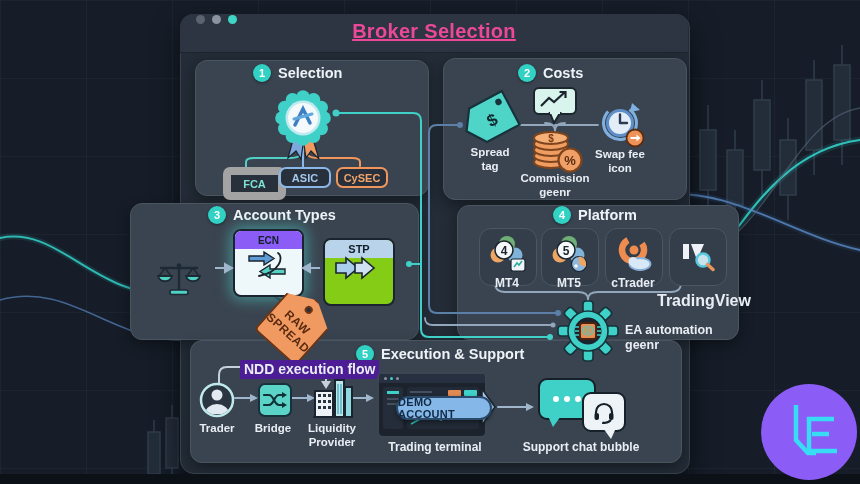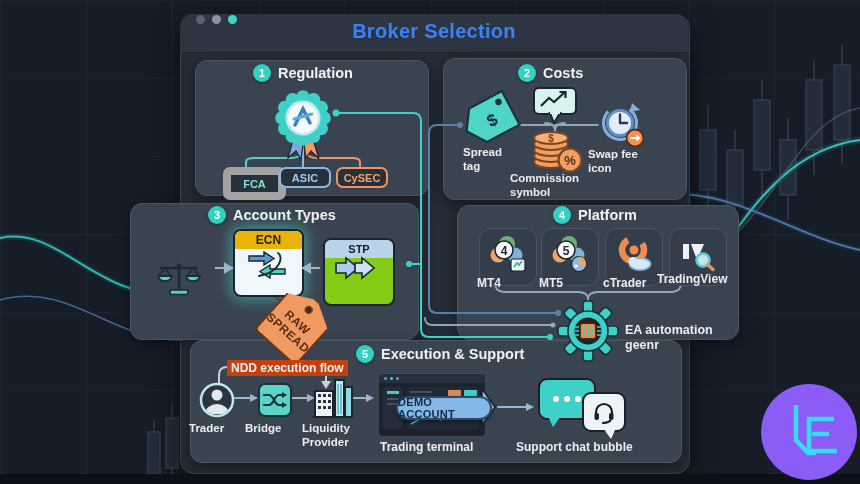--- a/index.html
+++ b/index.html
@@ -12,31 +12,31 @@
       repeating-linear-gradient(to right, rgba(150,175,210,.05) 0 1px, transparent 1px 86px),
       repeating-linear-gradient(to bottom, rgba(150,175,210,.045) 0 1px, transparent 1px 78px);}
   
   #win{position:absolute;left:180px;top:14px;width:508px;height:458px;
     background:#232c37;border:1.5px solid #39434e;border-radius:14px;
     box-shadow:0 12px 28px rgba(0,0,0,.55);}
   #winhead{position:absolute;left:180px;top:14px;width:508px;height:38px;
     background:#2c3541;border-radius:13px 13px 0 0;border-bottom:1px solid #1d242d;}
   .windot{position:absolute;top:15px;width:9px;height:9px;border-radius:50%;}
   #wintitle{position:absolute;left:180px;top:20px;width:508px;text-align:center;
-    color:#3b82f6;font-size:20px;font-weight:bold;letter-spacing:.3px;}
+    color:#ec4899;font-size:20px;font-weight:bold;letter-spacing:.3px;text-decoration:underline;}
   
   .panel{position:absolute;background:#3a4450;border:1px solid #49555f;border-radius:12px;
     box-shadow:0 5px 14px rgba(0,0,0,.38);}
   .sec-head{position:absolute;display:flex;align-items:center;gap:7px;
     font-weight:bold;color:#eef3f7;font-size:14.5px;white-space:nowrap;}
   .num{width:18px;height:18px;border-radius:50%;background:#31d1c3;color:#fff;
     font-size:11px;font-weight:bold;display:flex;align-items:center;justify-content:center;
     box-shadow:0 1px 3px rgba(0,0,0,.45);}
   .lbl{position:absolute;color:#e9eef4;font-weight:bold;font-size:11.5px;
-    text-align:left;line-height:1.18;}
+    text-align:center;line-height:1.18;}
   .pill{position:absolute;background:#27303b;border-radius:7px;display:flex;
     align-items:center;justify-content:center;font-weight:bold;font-size:11px;}
   .card{position:absolute;border:2px solid #1a232e;border-radius:8px;overflow:hidden;}
   .card-h{height:18px;display:flex;align-items:center;justify-content:center;
     font-weight:bold;font-size:10.5px;color:#112029;}
   .tile{position:absolute;width:56px;height:56px;background:#343e4a;
     border:1.5px solid #4a5665;border-radius:12px;}
   svg{display:block;}
   svg text{font-family:"Liberation Sans","DejaVu Sans",sans-serif;}
 </style>
@@ -119,21 +119,21 @@
     <circle cx="336" cy="113" r="3.5" fill="#3fd0c8"></circle>
     <circle cx="550" cy="337" r="3" fill="#3fd0c8"></circle>
     <circle cx="409" cy="264" r="3" fill="#3fd0c8"></circle>
     <circle cx="460" cy="125" r="3" fill="#5b7fa6"></circle>
     <circle cx="558" cy="313" r="3" fill="#5b7fa6"></circle>
     <circle cx="553" cy="325" r="2.5" fill="#93a7bc"></circle>
   </svg>
 
   <div class="sec-head" style="left:253px;top:64px">
     <span class="num">1</span>
-    <span>Regulation</span>
+    <span>Selection</span>
   </div>
   <svg class="abs" style="left:270px;top:84px" width="66" height="80" viewBox="0 0 66 80">
     <polygon points="24,52 18,74 26,67 31,75 34,54" fill="#7ea8dc" stroke="#1a232e" stroke-width="1.2"></polygon>
     <polygon points="42,52 49,75 41,67 36,74 33,54" fill="#f09a60" stroke="#1a232e" stroke-width="1.2"></polygon>
     <g fill="#3fd0c8">
       <circle cx="54" cy="34" r="6.8"></circle>
         <circle cx="51.2" cy="44.5" r="6.8"></circle>
         <circle cx="43.5" cy="52.2" r="6.8"></circle>
       <circle cx="33" cy="55" r="6.8"></circle>
         <circle cx="22.5" cy="52.2" r="6.8"></circle>
@@ -177,21 +177,21 @@
       <ellipse cx="20" cy="36" rx="17" ry="6"></ellipse>
         <ellipse cx="20" cy="30" rx="17" ry="6"></ellipse>
       <ellipse cx="20" cy="24" rx="17" ry="6"></ellipse>
         <ellipse cx="20" cy="18" rx="17" ry="6"></ellipse>
       <ellipse cx="20" cy="12" rx="17" ry="6" fill="#f5b078"></ellipse>
     </g>
     <text x="20" y="16" text-anchor="middle" font-size="10" font-weight="bold" fill="#7e3a14">$</text>
     <circle cx="39" cy="34" r="11.5" fill="#f0a066" stroke="#7e441d" stroke-width="2.2"></circle>
     <text x="39" y="39" text-anchor="middle" font-size="13" font-weight="bold" fill="#5a2d12">%</text>
   </svg>
-  <div class="lbl" style="left:510px;top:172px;width:90px">Commission symbol</div>
+  <div class="lbl" style="left:510px;top:172px;width:90px">Commission geenr</div>
 
   <svg class="abs" style="left:596px;top:99px" width="52" height="52" viewBox="0 0 52 52">
     <circle cx="24" cy="24" r="16.5" fill="none" stroke="#7fb0e0" stroke-width="3" stroke-dasharray="80 24" transform="rotate(-55 24 24)"></circle>
     <polygon points="36,4 44,11 34,13" fill="#7fb0e0"></polygon>
     <circle cx="24" cy="24" r="12.5" fill="#e3edf8" stroke="#5f8fc9" stroke-width="3"></circle>
     <path d="M24,24 V15.5 M24,24 H31" stroke="#2a3a52" stroke-width="2.4" stroke-linecap="round" fill="none"></path>
     <circle cx="39" cy="39" r="8.5" fill="#ee9257" stroke="#5a2d12" stroke-width="1.8"></circle>
     <path d="M34.5,39 H41" stroke="#fff" stroke-width="2" fill="none"></path>
     <polygon points="40.5,35.5 44.5,39 40.5,42.5" fill="#fff"></polygon>
   </svg>
@@ -206,21 +206,21 @@
     <path d="M4,8 H40 M22,8 V30" stroke="#1e2a33" stroke-width="2.4" fill="none" stroke-linecap="round"></path>
     <circle cx="22" cy="5.5" r="2.3" fill="#1e2a33"></circle>
     <path d="M8,8 L2,16 M8,8 L14,16 M36,8 L30,16 M36,8 L42,16" stroke="#1e2a33" stroke-width="1.6" fill="none"></path>
     <path d="M1,16 a7.3,7.3 0 0 0 14,0 Z" fill="#4fd1c5" stroke="#1e2a33" stroke-width="1.8"></path>
     <path d="M29,16 a7.3,7.3 0 0 0 14,0 Z" fill="#4fd1c5" stroke="#1e2a33" stroke-width="1.8"></path>
     <rect x="13" y="30" width="18" height="4.5" rx="2" fill="#4fd1c5" stroke="#1e2a33" stroke-width="1.6"></rect>
   </svg>
 
   <div class="card" style="left:233px;top:229px;width:67px;height:64px;background:#eef7fa;
        border-width:2.5px;box-shadow:0 0 14px 3px rgba(79,216,208,.5)">
-    <div class="card-h" style="background:#eab308;font-size:12px">ECN</div>
+    <div class="card-h" style="background:#8b5cf6;font-size:10px">ECN</div>
   </div>
   <svg class="abs" style="left:247px;top:250px" width="40" height="30" viewBox="0 0 40 30">
     <polygon points="2,6 17,6 17,2 27,8.5 17,15 17,11 2,11" fill="#5a9bd8" stroke="#1a232e" stroke-width="1.4"></polygon>
     <polygon points="38,19 23,19 23,15 13,21.5 23,28 23,24 38,24" fill="#57d0c4" stroke="#1a232e" stroke-width="1.4"></polygon>
     <path d="M31,3 C37,7 33,22 12,26" stroke="#1a232e" stroke-width="1.8" fill="none" stroke-linecap="round"></path>
   </svg>
 
   <div class="card" style="left:323px;top:238px;width:68px;height:64px;background:#84cc16">
     <div class="card-h" style="background:#b9d3ea;font-size:11px">STP</div>
   </div>
@@ -289,21 +289,21 @@
   </svg>
   <div class="lbl" style="left:603px;top:276px;width:60px;font-size:12px">cTrader</div>
 
   <div class="tile" style="left:669px;top:228px"></div>
   <svg class="abs" style="left:675px;top:232px" width="44" height="44" viewBox="0 0 44 44">
     <rect x="8" y="12" width="6" height="15" fill="#eef2f6"></rect>
     <polygon points="16,12 29,12 22,28" fill="#eef2f6"></polygon>
     <circle cx="28" cy="28" r="6.5" fill="rgba(214,240,248,.92)" stroke="#57c9de" stroke-width="2.5"></circle>
     <path d="M32.5,32.5 L38,37.5" stroke="#e8955c" stroke-width="3.5" stroke-linecap="round"></path>
   </svg>
-  <div class="lbl" style="left:657px;top:272px;width:80px;font-size:12px">TradingView</div>
+  <div class="lbl" style="left:657px;top:292px;width:80px;font-size:16px">TradingView</div>
 
   <svg class="abs" style="left:557px;top:300px" width="62" height="62" viewBox="0 0 62 62">
     <g fill="#3fd0c8" stroke="#16323a" stroke-width="1.6">
       <rect x="26" y="1" width="10" height="12" rx="3" transform="rotate(0 31 31)"></rect>
       <rect x="26" y="1" width="10" height="12" rx="3" transform="rotate(45 31 31)"></rect>
       <rect x="26" y="1" width="10" height="12" rx="3" transform="rotate(90 31 31)"></rect>
       <rect x="26" y="1" width="10" height="12" rx="3" transform="rotate(135 31 31)"></rect>
       <rect x="26" y="1" width="10" height="12" rx="3" transform="rotate(180 31 31)"></rect>
       <rect x="26" y="1" width="10" height="12" rx="3" transform="rotate(225 31 31)"></rect>
       <rect x="26" y="1" width="10" height="12" rx="3" transform="rotate(270 31 31)"></rect>
@@ -315,21 +315,21 @@
     <path d="M28,26 c-2,2 -2,7 0,9 M34,26 c2,2 2,7 0,9 M31,25.5 v11" stroke="#3fd0c8" stroke-width="1.6" fill="none"></path>
     <path d="M18,27 h4 M18,31 h4 M18,35 h4 M40,27 h4 M40,31 h4 M40,35 h4" stroke="#3fd0c8" stroke-width="1.3"></path>
   </svg>
   <div class="lbl" style="left:625px;top:323px;width:120px;font-size:12.5px;text-align:left">EA automation geenr</div>
 
   <div class="sec-head" style="left:356px;top:345px">
     <span class="num">5</span>
     <span>Execution &amp; Support</span>
   </div>
 
-  <div class="lbl" style="left:227px;top:360px;width:auto;font-size:12px;background:#c2410c;padding:1px 4px">NDD execution flow</div>
+  <div class="lbl" style="left:240px;top:360px;width:auto;font-size:14px;background:#4c1d95;padding:1px 4px">NDD execution flow</div>
 
   <svg class="abs" style="left:197px;top:380px" width="40" height="40" viewBox="0 0 40 40">
     <defs>
         <clipPath id="tclip">
           <circle cx="20" cy="20" r="15"></circle>
         </clipPath>
       </defs>
     <circle cx="20" cy="20" r="16" fill="#2b3541" stroke="#bfe9ea" stroke-width="2.5"></circle>
     <g clip-path="url(#tclip)">
       <circle cx="20" cy="15" r="5.5" fill="#e2e9f0"></circle>

